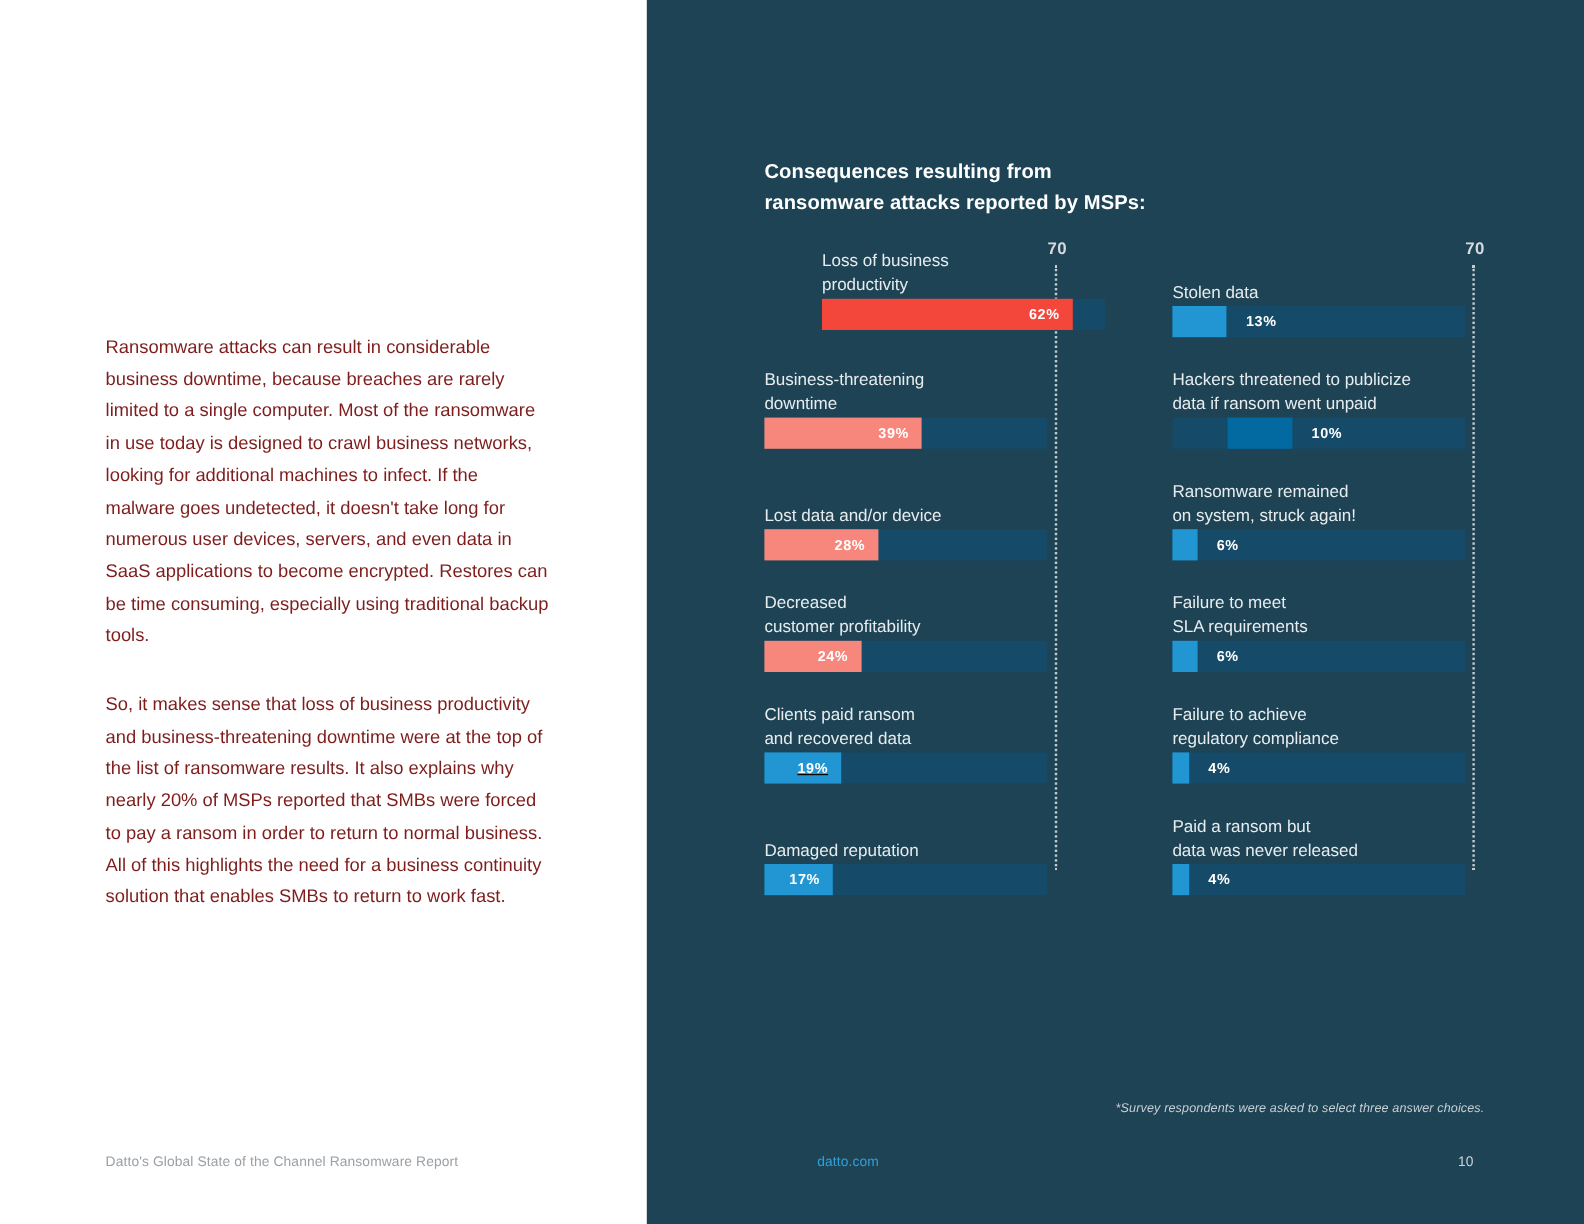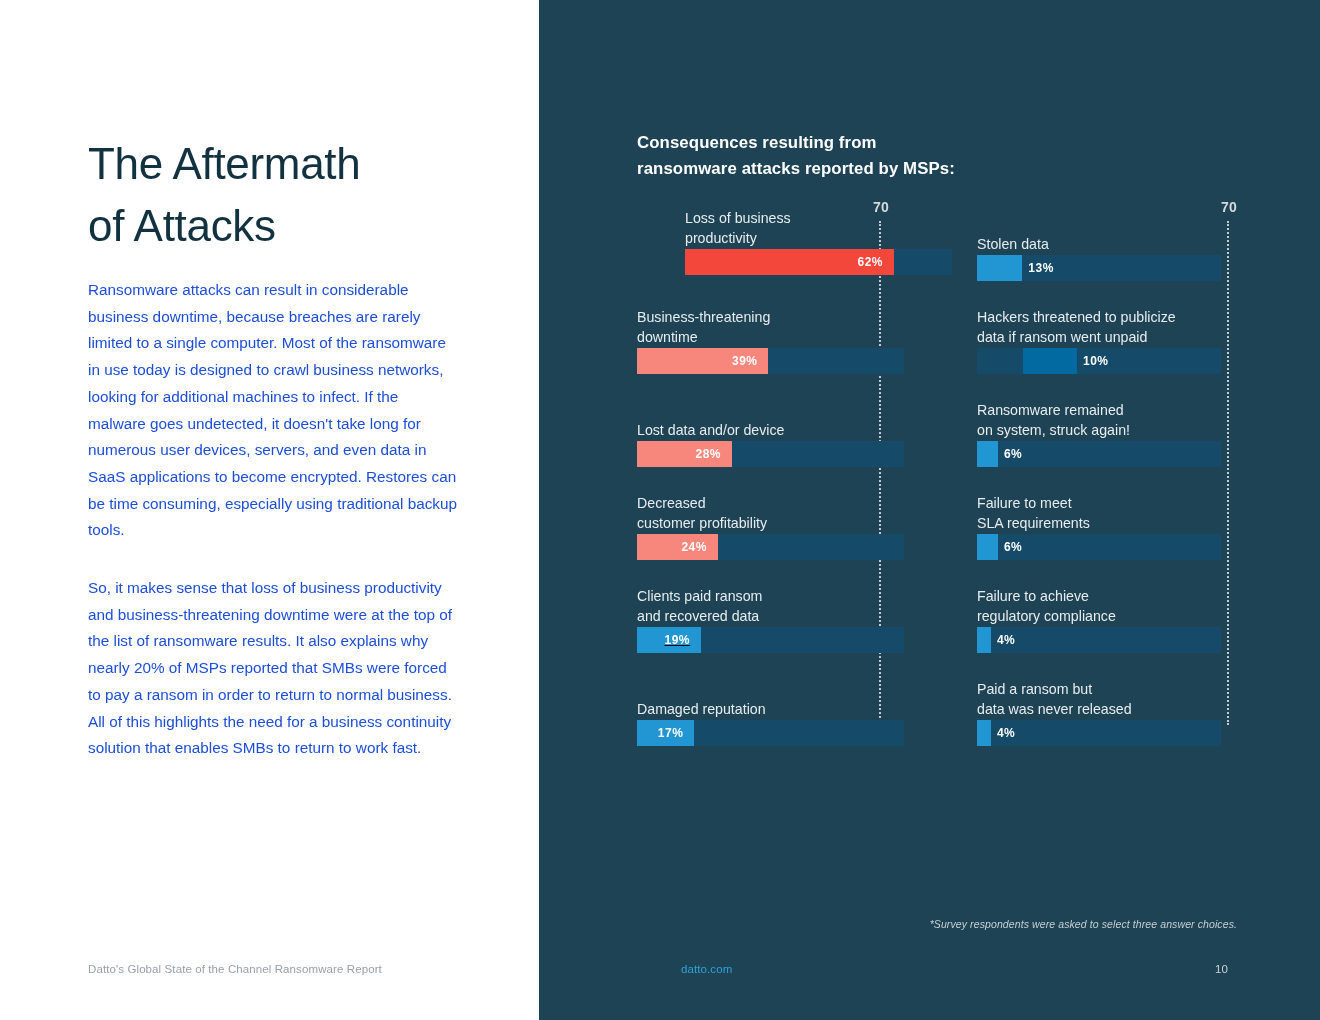--- a/index.html
+++ b/index.html
@@ -34,21 +34,21 @@
   }
   #body-copy {
     position: absolute;
     left: 88px; top: 277px;
     width: 372px;
   }
   #body-copy p {
     margin: 0 0 31px 0;
     font-size: 15.3px;
     line-height: 26.7px;
-    color: #1d4ed8;
+    color: #7f1d1d;
   }
   #left-footer {
     position: absolute;
     left: 88px; top: 963px;
     font-size: 11.5px;
     color: #9AA0A5;
     letter-spacing: 0.1px;
   }
 
   
@@ -111,21 +111,21 @@
     line-height: 19.5px;
     color: #E7ECEF;
     white-space: pre-line;
   }
   .bar-track {
     position: absolute;
     left: 0; bottom: 0;
     height: 26px;
     background: #154B68;
   }
-  #column-left  .bar-track { width: 236px; padding-left: 31px; }
+  #column-left  .bar-track { width: 236px; }
   #column-right .bar-track { width: 244px; }
 
   .bar-fill {
     position: absolute;
     left: 0; top: 0; bottom: 0;
     display: flex;
     align-items: center;
     justify-content: flex-end;
   }
   .bar-value {
@@ -135,21 +135,21 @@
     letter-spacing: 0.5px;
     white-space: nowrap;
   }
   
   .bar-group.inside .bar-value { padding-right: 11px; }
   
   .bar-group.outside .bar-fill { justify-content: flex-start; overflow: visible; }
   .bar-group.outside .bar-value {
     position: absolute;
     left: 100%;
-    padding-left: 6px;
+    padding-left: 16px;
   }
 
   #survey-note {
     position: absolute;
     left: 378px; top: 918px;
     width: 320px;
     text-align: right;
     font-size: 10.5px;
     font-style: italic;
     color: #C6CFD4;
@@ -166,22 +166,20 @@
     position: absolute;
     left: 676px; top: 963px;
     font-size: 11.5px;
     color: #CBD3D8;
   }
 </style>
 </head>
 <body>
 
 <div id="left-page">
-  <h1 id="page-title" style="white-space: pre-line;">The Aftermath
-of Attacks</h1>
   <div id="body-copy">
       <p>Ransomware attacks can result in considerable business downtime, because breaches are rarely limited to a single computer. Most of the ransomware in use today is designed to crawl business networks, looking for additional machines to infect. If the malware goes undetected, it doesn't take long for numerous user devices, servers, and even data in SaaS applications to become encrypted. Restores can be time consuming, especially using traditional backup tools.</p>
       <p>So, it makes sense that loss of business productivity and business-threatening downtime were at the top of the list of ransomware results. It also explains why nearly 20% of MSPs reported that SMBs were forced to pay a ransom in order to return to normal business. All of this highlights the need for a business continuity solution that enables SMBs to return to work fast.</p>
     </div>
   <div id="left-footer">Datto's Global State of the Channel Ransomware Report</div>
 </div>
 
 <div id="right-page">
   <h2 id="chart-heading" style="white-space: pre-line;">Consequences resulting from
 ransomware attacks reported by MSPs:</h2>

